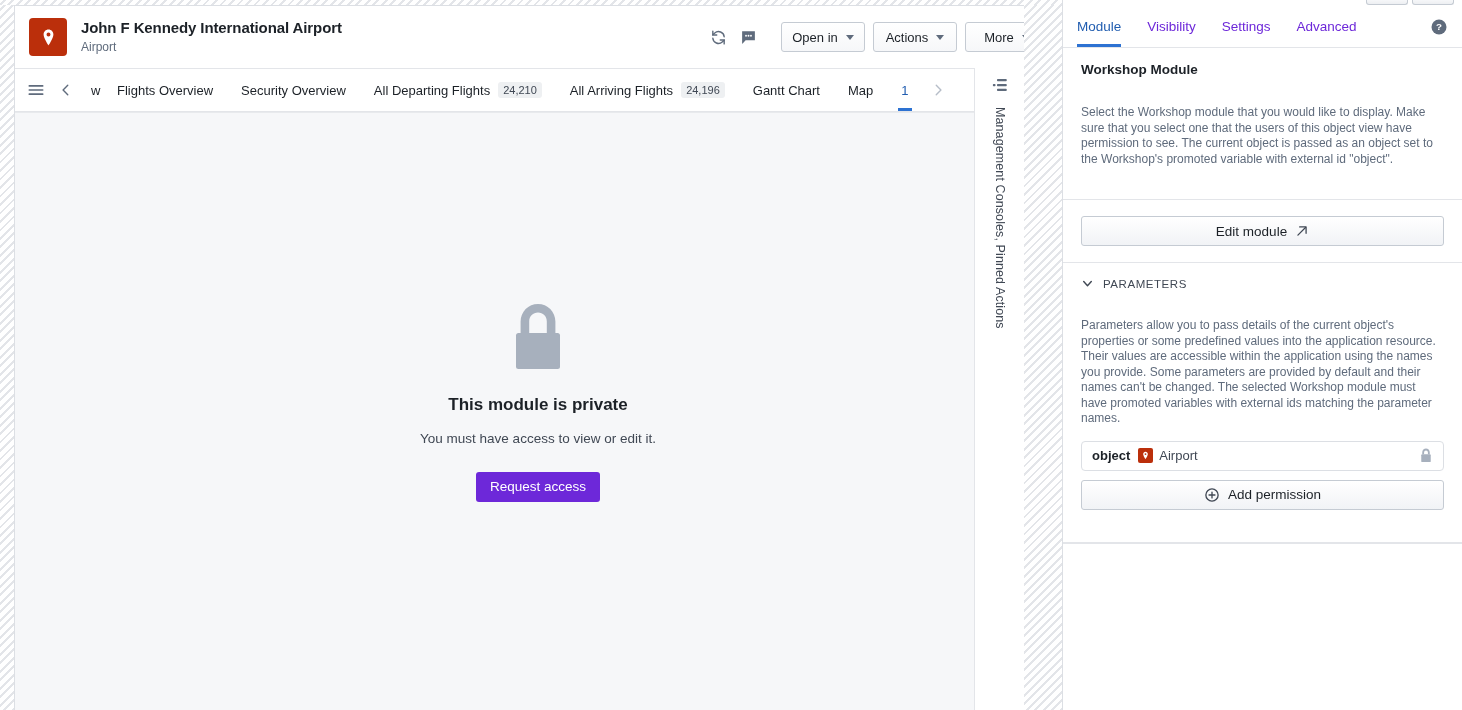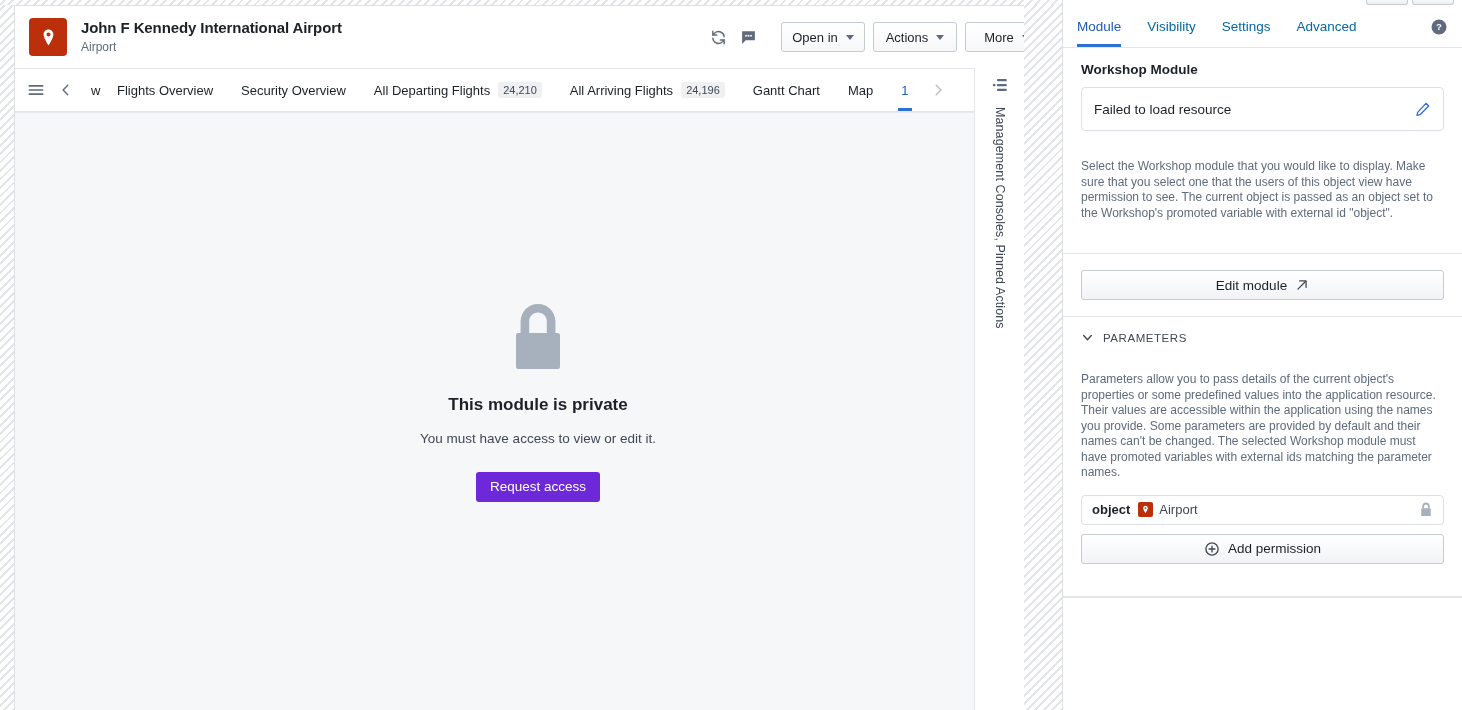--- a/index.html
+++ b/index.html
@@ -279,21 +279,21 @@
   .rp-tabs {
     height: 42px;
     display: flex;
     align-items: center;
     padding: 0 14px;
     border-bottom: 1px solid #e3e5e9;
     position: relative;
   }
   .rp-tab {
     font-size: 13.5px;
-    color: #0369a1;
+    color: #6d28d9;
     margin-right: 26px;
     height: 41px;
     display: flex; align-items: center;
     cursor: pointer;
     position: relative;
   }
   .rp-tab.active { color: #215db0; }
   .rp-tab.active::after {
     content: "";
     position: absolute;
@@ -556,28 +556,20 @@
       <div class="rp-help">
         <svg width="18" height="18" viewBox="0 0 24 24" fill="#5f6b7c">
           <circle cx="12" cy="12" r="10"></circle>
           <text x="12" y="16.6" font-size="13" font-weight="bold" fill="#ffffff" text-anchor="middle" font-family="Liberation Sans, sans-serif">?</text>
         </svg>
       </div>
     </div>
 
     <div class="rp-section bordered">
       <div class="rp-label">Workshop Module</div>
-      <div class="resource-box">
-        <div class="resource-text">Failed to load resource</div>
-        <div class="pencil">
-          <svg width="16" height="16" viewBox="0 0 24 24" fill="none" stroke="#2d72d2" stroke-width="2" stroke-linecap="round" stroke-linejoin="round">
-            <path d="M16.5 3.5l4 4L7.5 20.5 3 21.5 4 17z"></path>
-          </svg>
-        </div>
-      </div>
       <div class="rp-desc">Select the Workshop module that you would like to display. Make sure that you select one that the users of this object view have permission to see. The current object is passed as an object set to the Workshop's promoted variable with external id "object".</div>
     </div>
 
     <div class="rp-section bordered" style="padding-top:16px;padding-bottom:16px;">
       <button class="wide-btn">
         <span>Edit module</span>
         <span style="display:flex;">
           <svg width="14" height="14" viewBox="0 0 24 24" fill="none" stroke="#404854" stroke-width="2.2" stroke-linecap="round" stroke-linejoin="round">
             <line x1="5" y1="19" x2="18" y2="6"></line>
             <polyline points="8,5 19,5 19,16"></polyline>

